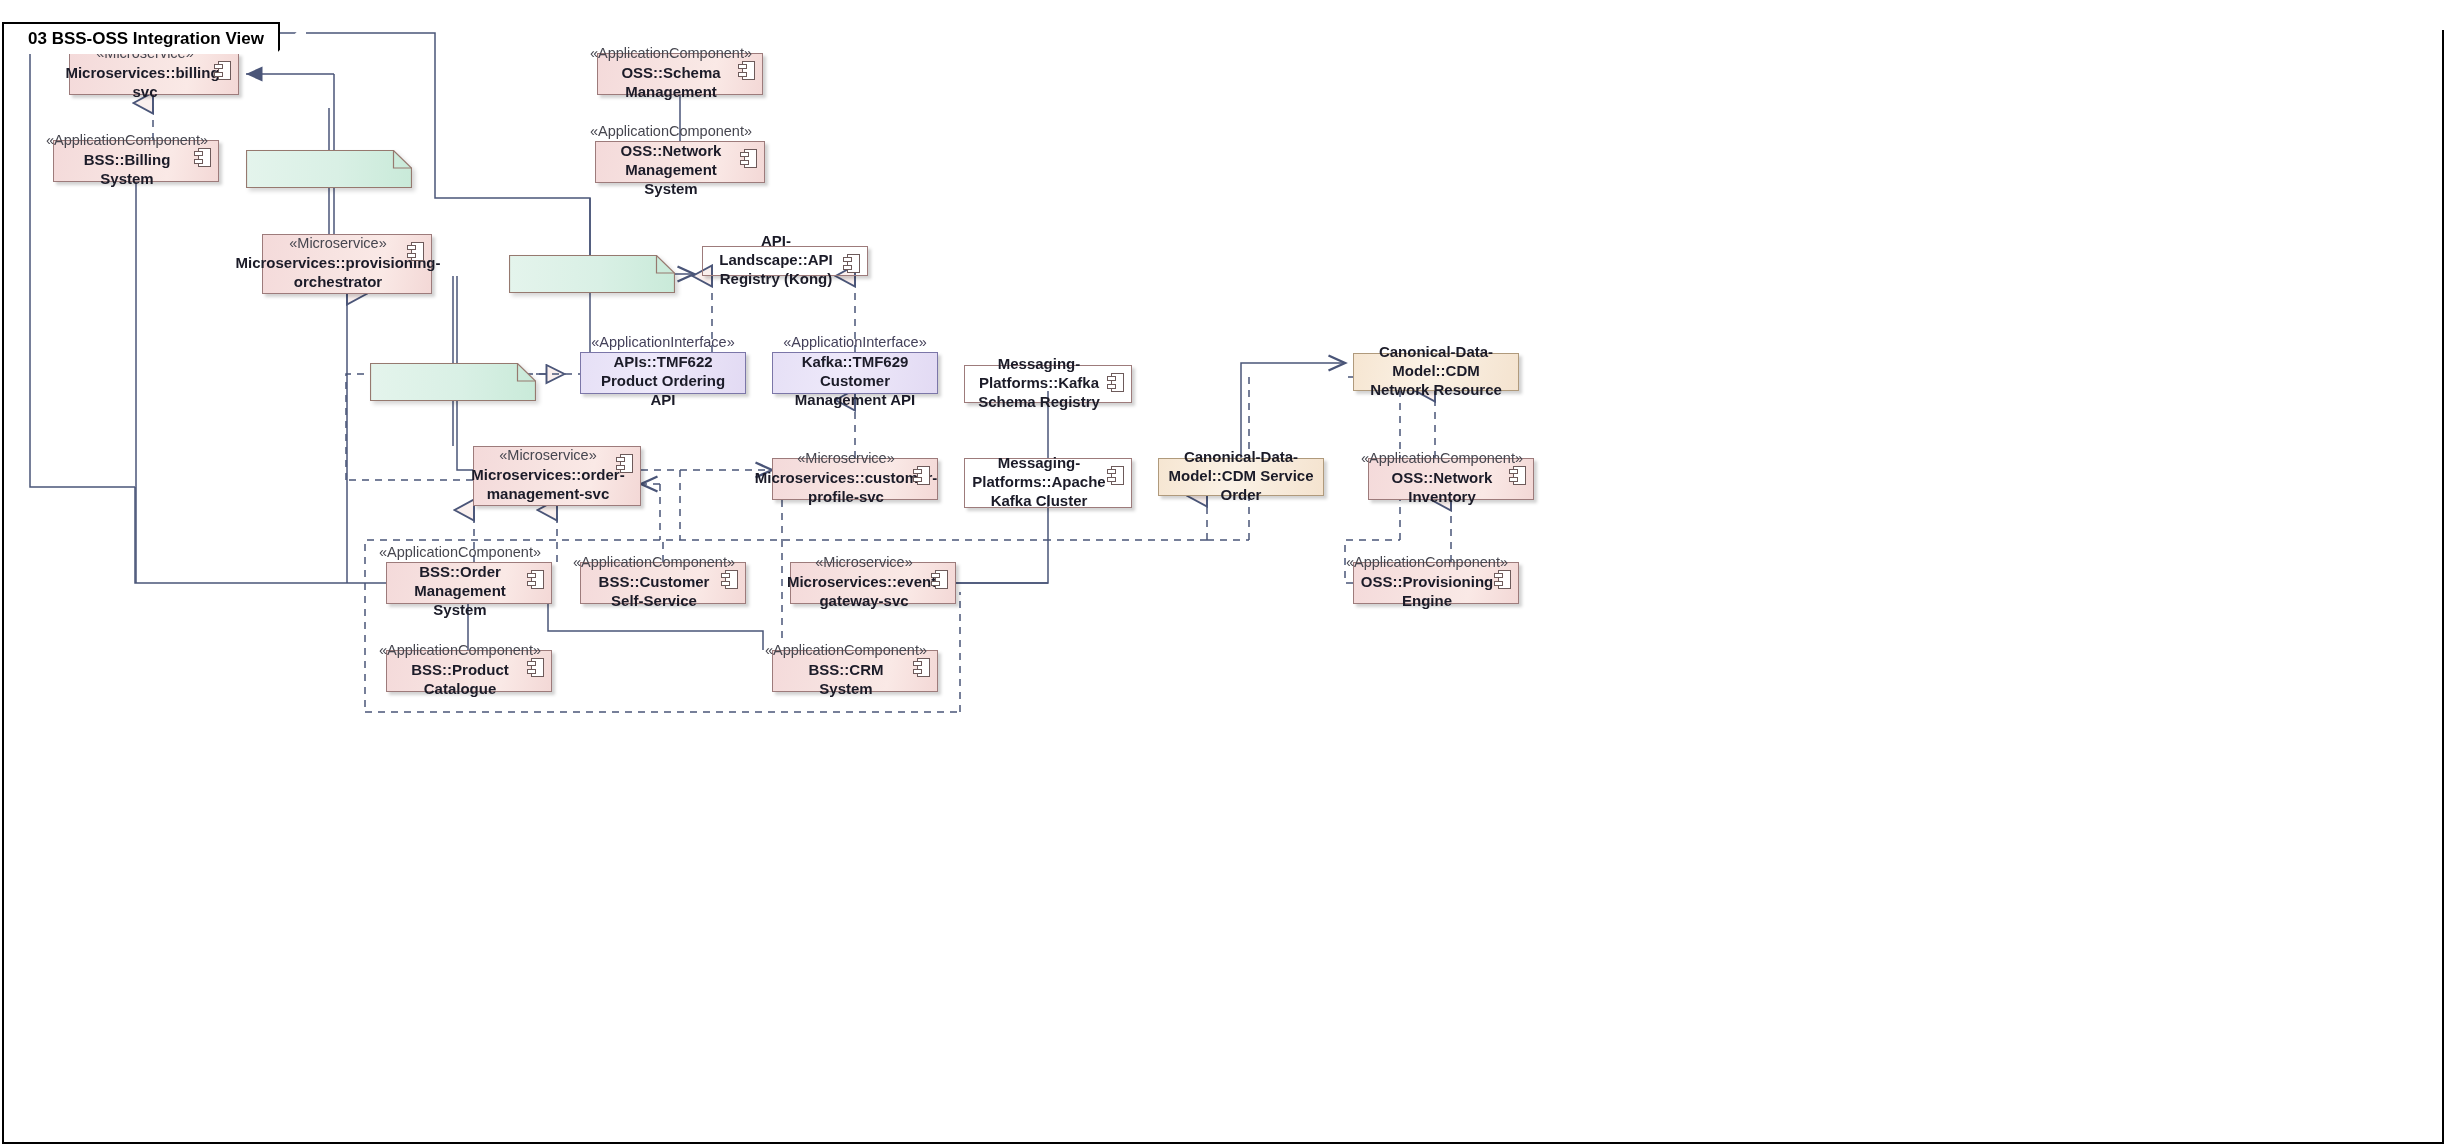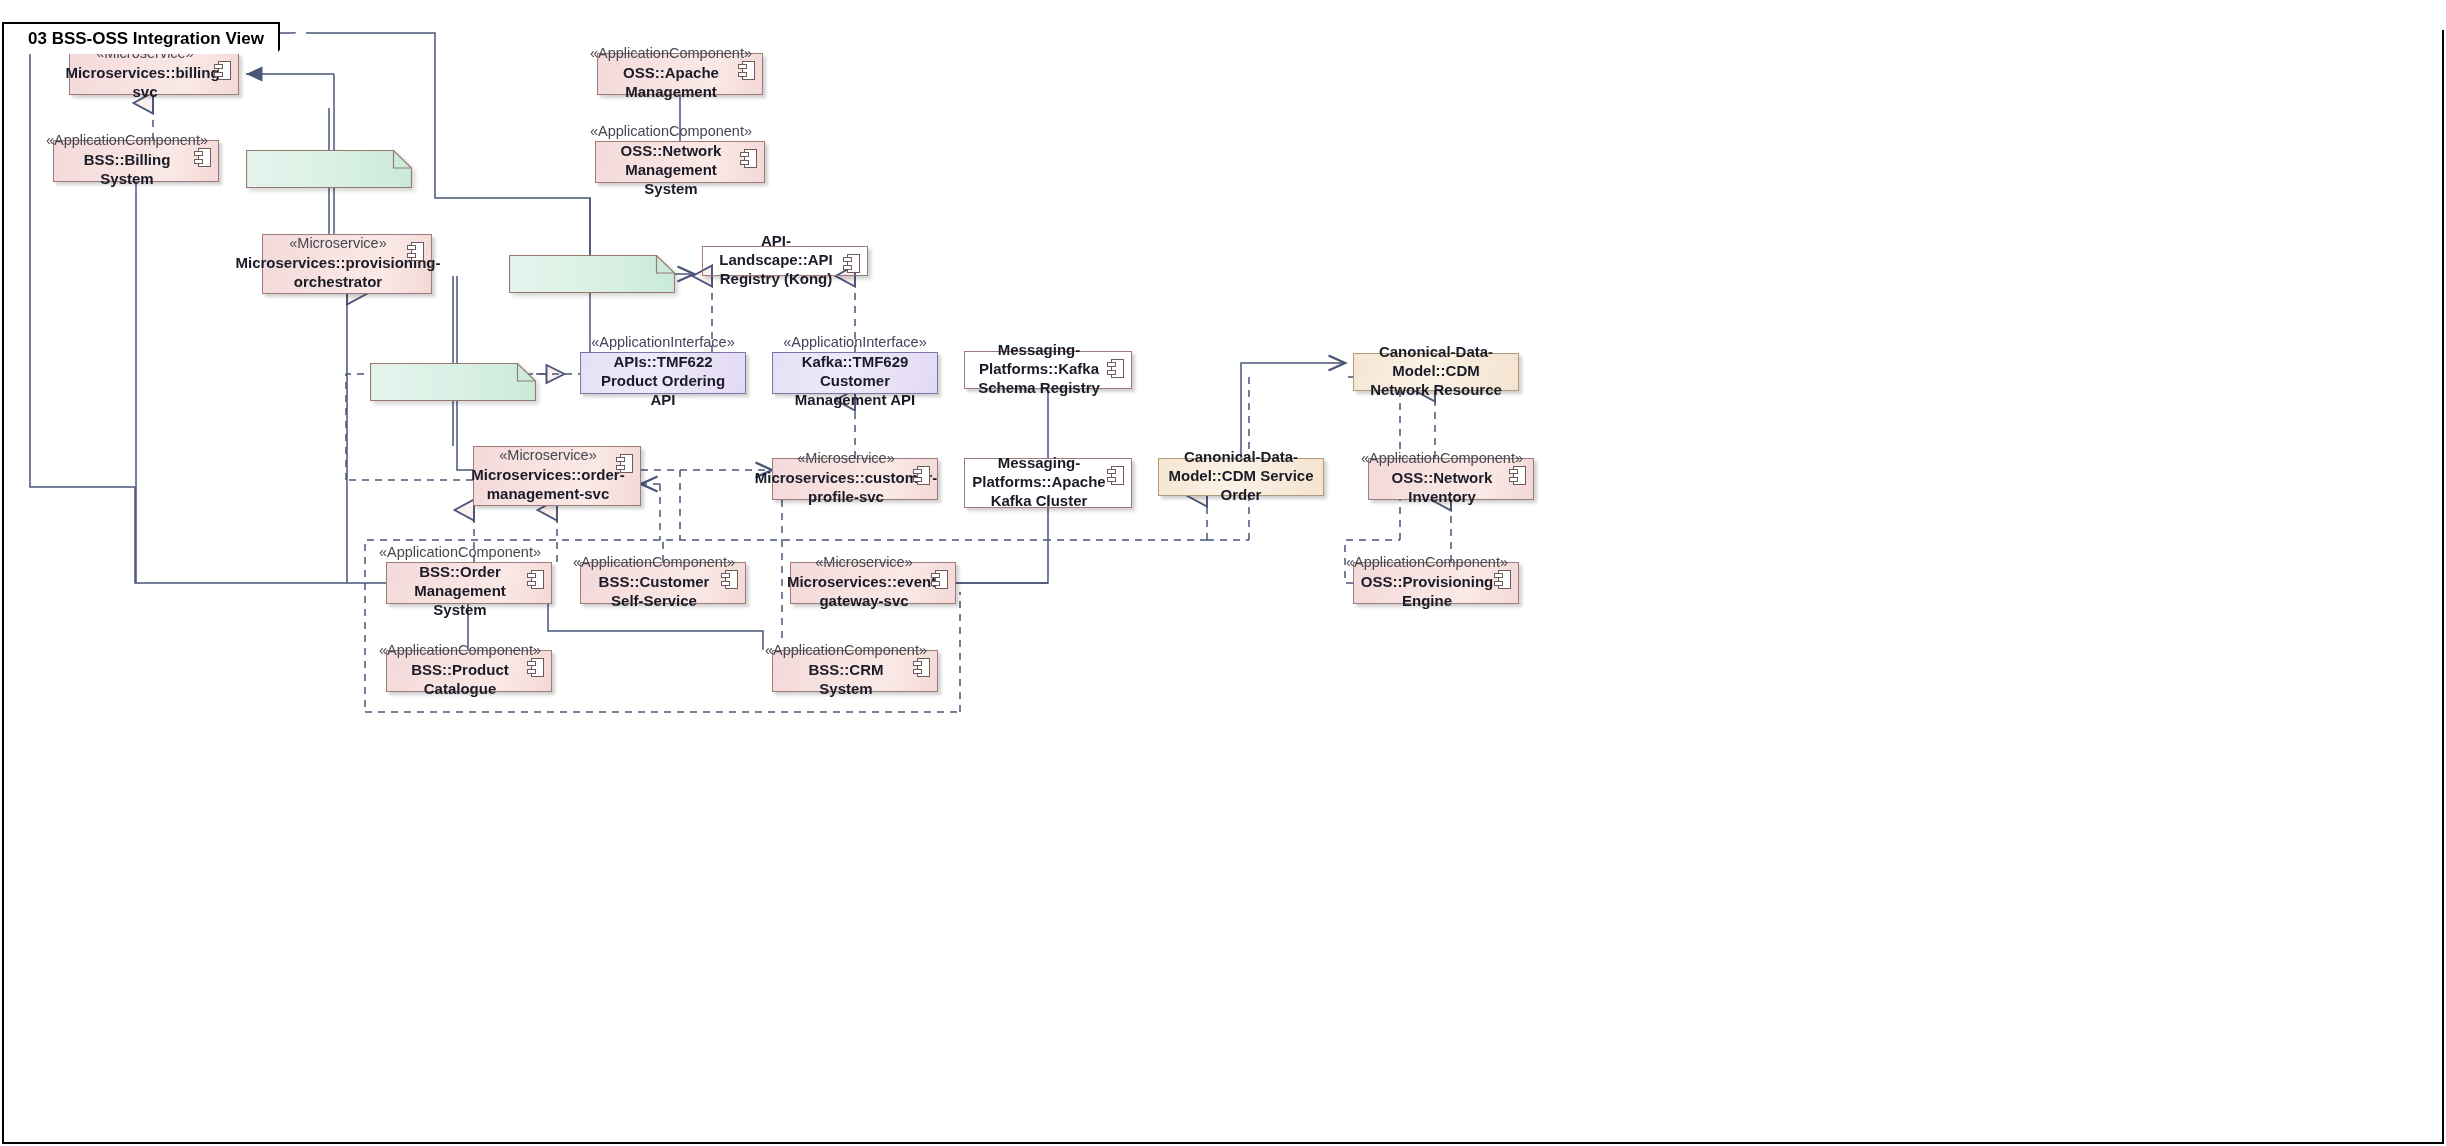--- a/index.html
+++ b/index.html
@@ -202,21 +202,21 @@
         <div class="stereo">«Microservice»</div>
         <div class="nm">Microservices::provisioning-orchestrator</div>
         <span class="compicon">
           <i class="bdy"></i>
           <i class="t1"></i>
           <i class="t2"></i>
         </span>
       </div>
       <div class="node comp" style="left: 597px; top: 53px; width: 166px; height: 42px;">
         <div class="stereo">«ApplicationComponent»</div>
-        <div class="nm">OSS::Apache Management</div>
+        <div class="nm">OSS::Schema Management</div>
         <span class="compicon">
           <i class="bdy"></i>
           <i class="t1"></i>
           <i class="t2"></i>
         </span>
       </div>
       <div class="node comp" style="left: 595px; top: 141px; width: 170px; height: 42px;">
         <div class="stereo">«ApplicationComponent»</div>
         <div class="nm">OSS::Network Management System</div>
         <span class="compicon">
@@ -234,21 +234,21 @@
         </span>
       </div>
       <div class="node iface" style="left: 580px; top: 352px; width: 166px; height: 42px; padding-right: 8px;">
         <div class="stereo">«ApplicationInterface»</div>
         <div class="nm">APIs::TMF622 Product Ordering API</div>
       </div>
       <div class="node iface" style="left: 772px; top: 352px; width: 166px; height: 42px; padding-right: 8px;">
         <div class="stereo">«ApplicationInterface»</div>
         <div class="nm">Kafka::TMF629 Customer Management API</div>
       </div>
-      <div class="node plain" style="left: 964px; top: 351px; width: 168px; height: 38px;">
+      <div class="node plain" style="left: 964px; top: 365px; width: 168px; height: 38px;">
         <div class="nm">Messaging-Platforms::Kafka Schema Registry</div>
         <span class="compicon">
           <i class="bdy"></i>
           <i class="t1"></i>
           <i class="t2"></i>
         </span>
       </div>
       <div class="node plain" style="left: 964px; top: 458px; width: 168px; height: 50px;">
         <div class="nm">Messaging-Platforms::Apache Kafka Cluster</div>
         <span class="compicon">

